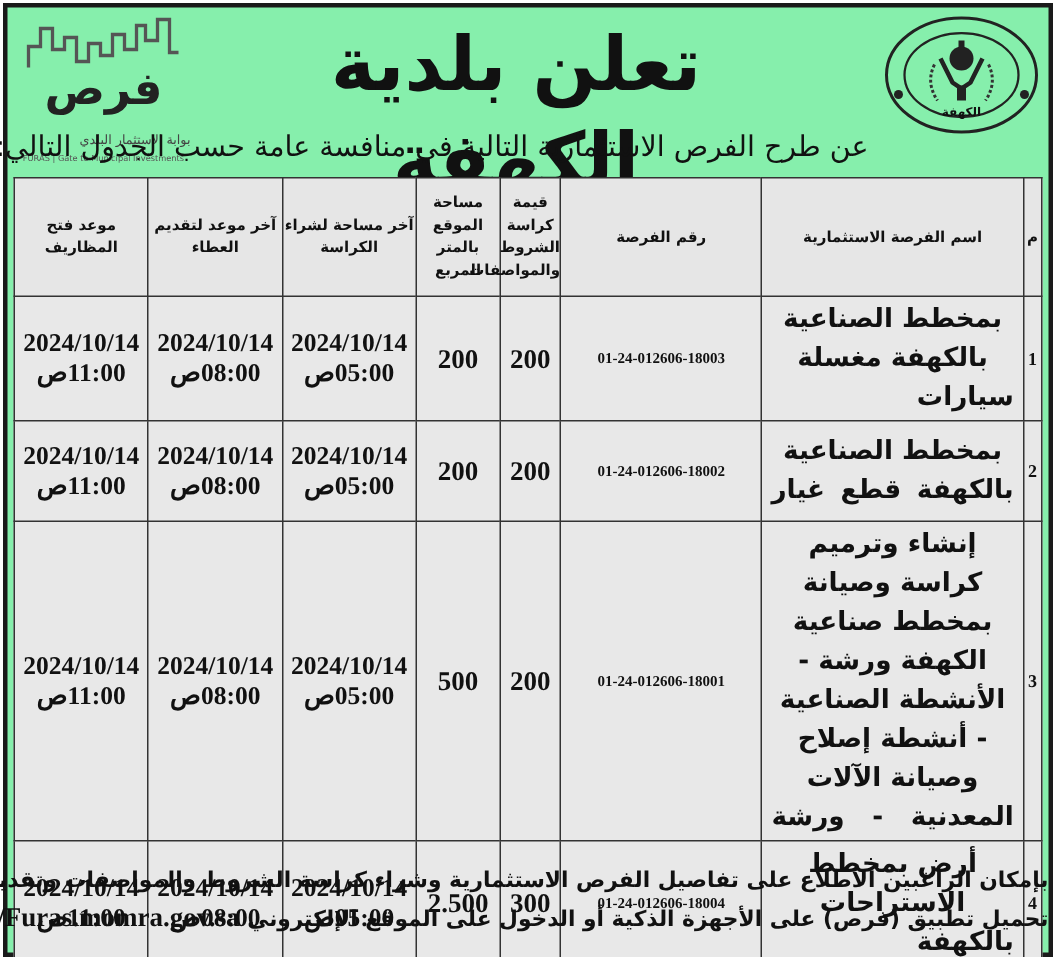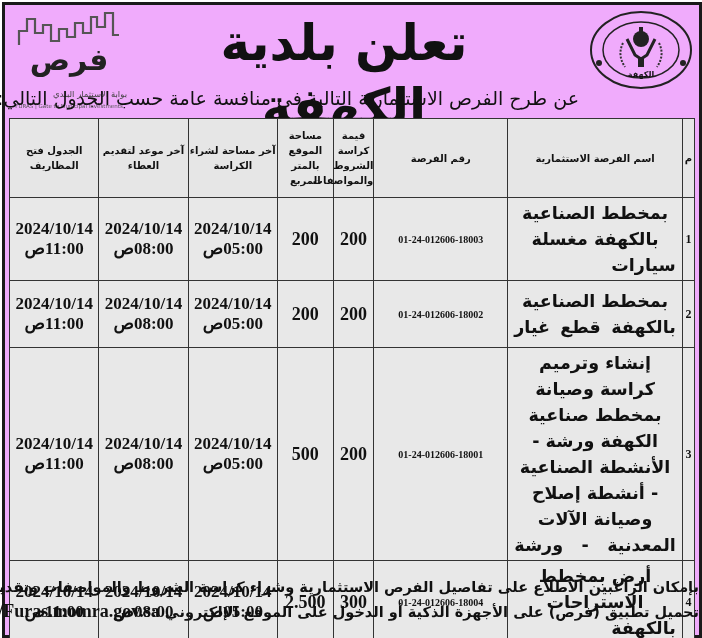--- a/index.html
+++ b/index.html
@@ -1,17 +1,17 @@
 <!DOCTYPE html>
 <html><head>
 <meta charset="utf-8">
 <style>
   html,body{margin:0;padding:0;background:#fff;}
   body{width:702px;height:638px;overflow:hidden;font-family:"DejaVu Sans",sans-serif;}
-  .frame{position:absolute;left:2px;top:2px;width:694px;height:630px;border:3px solid #1a1a1a;background:#f0abfc;}
+  .frame{position:absolute;left:2px;top:2px;width:694px;height:630px;border:3px solid #1a1a1a;background:#86efac;}
   .header{position:absolute;left:0;top:0;width:694px;height:113px;}
   .title{position:absolute;left:144px;top:6px;width:390px;text-align:center;font-size:50px;font-weight:bold;color:#111;direction:rtl;letter-spacing:0;line-height:64px;}
   .subtitle{position:absolute;right:120px;top:82px;font-size:19px;font-weight:normal;color:#111;direction:rtl;white-space:nowrap;}
   .furas-logo{position:absolute;left:4px;top:2px;width:118px;height:110px;}
   .furas-skyline{position:absolute;left:8px;top:4px;width:104px;height:36px;}
   .furas-word{position:absolute;left:6px;top:38px;width:108px;height:30px;font-size:30px;font-weight:bold;color:#222;text-align:center;line-height:30px;direction:rtl;}
   .furas-ar{position:absolute;left:2px;top:82px;width:116px;text-align:right;font-size:8.5px;color:#444;direction:rtl;white-space:nowrap;}
   .furas-en{position:absolute;left:2px;top:96px;width:116px;text-align:center;font-size:5.5px;color:#555;white-space:nowrap;}
   .emblem{position:absolute;left:582px;top:4px;width:108px;height:82px;}
   table.grid{position:absolute;left:4px;top:113px;width:686px;border-collapse:collapse;direction:rtl;table-layout:fixed;background:#e8e8e8;}
@@ -78,21 +78,21 @@
     </colgroup>
     <thead>
       <tr>
         <th>م</th>
         <th>اسم الفرصة الاستثمارية</th>
         <th>رقم الفرصة</th>
         <th>قيمة كراسة الشروط والمواصفات</th>
         <th>مساحة الموقع بالمتر المربع</th>
         <th>آخر مساحة لشراء الكراسة</th>
         <th>آخر موعد لتقديم العطاء</th>
-        <th>الجدول فتح المظاريف</th>
+        <th>موعد فتح المظاريف</th>
       </tr>
     </thead>
     <tbody>
       <tr style="height:70px">
         <td class="val-cell" style="font-size:12px">1</td>
         <td class="name-cell">بمخطط الصناعية بالكهفة مغسلة سيارات</td>
         <td class="id-cell">01-24-012606-18003</td>
         <td class="val-cell">200</td>
         <td class="val-cell">200</td>
         <td class="date-cell">

